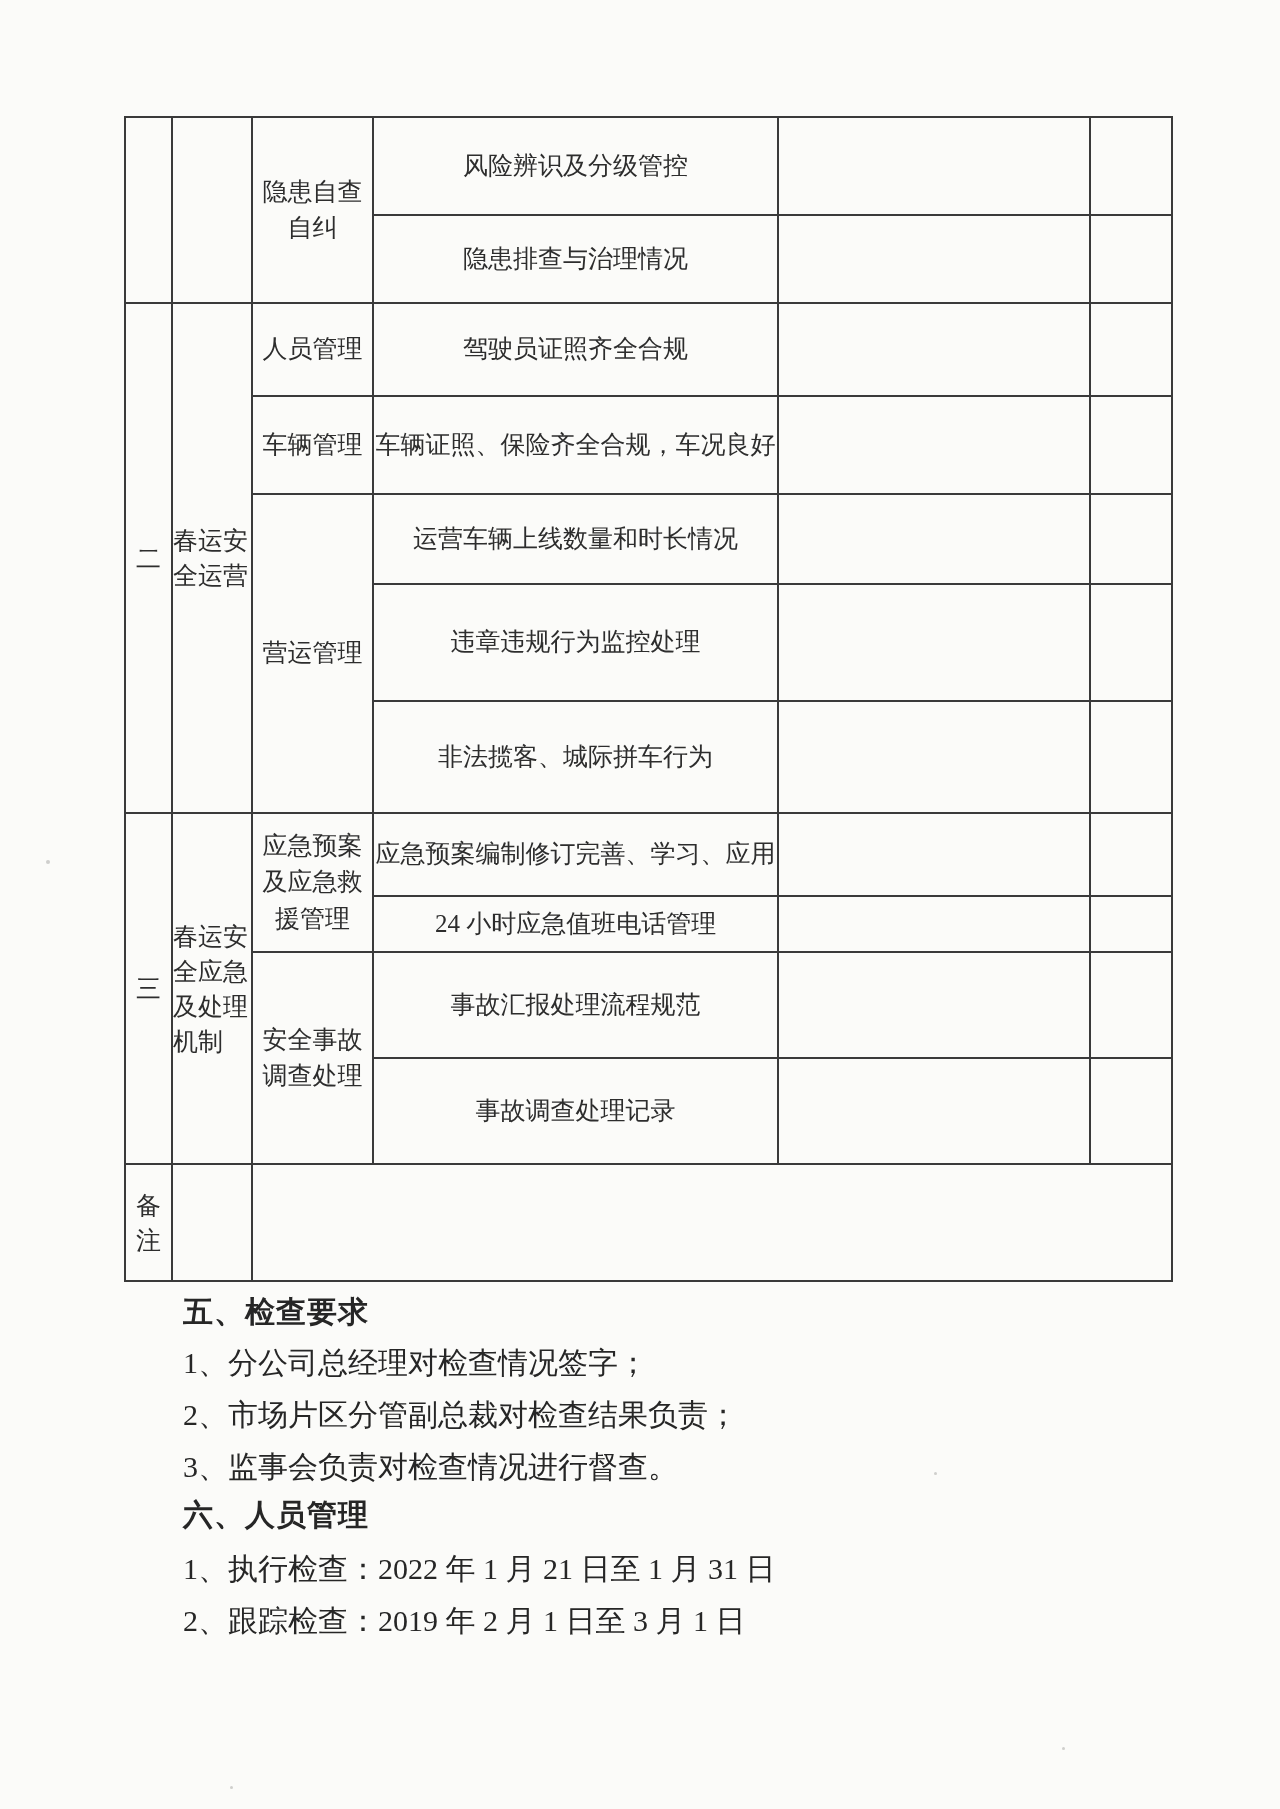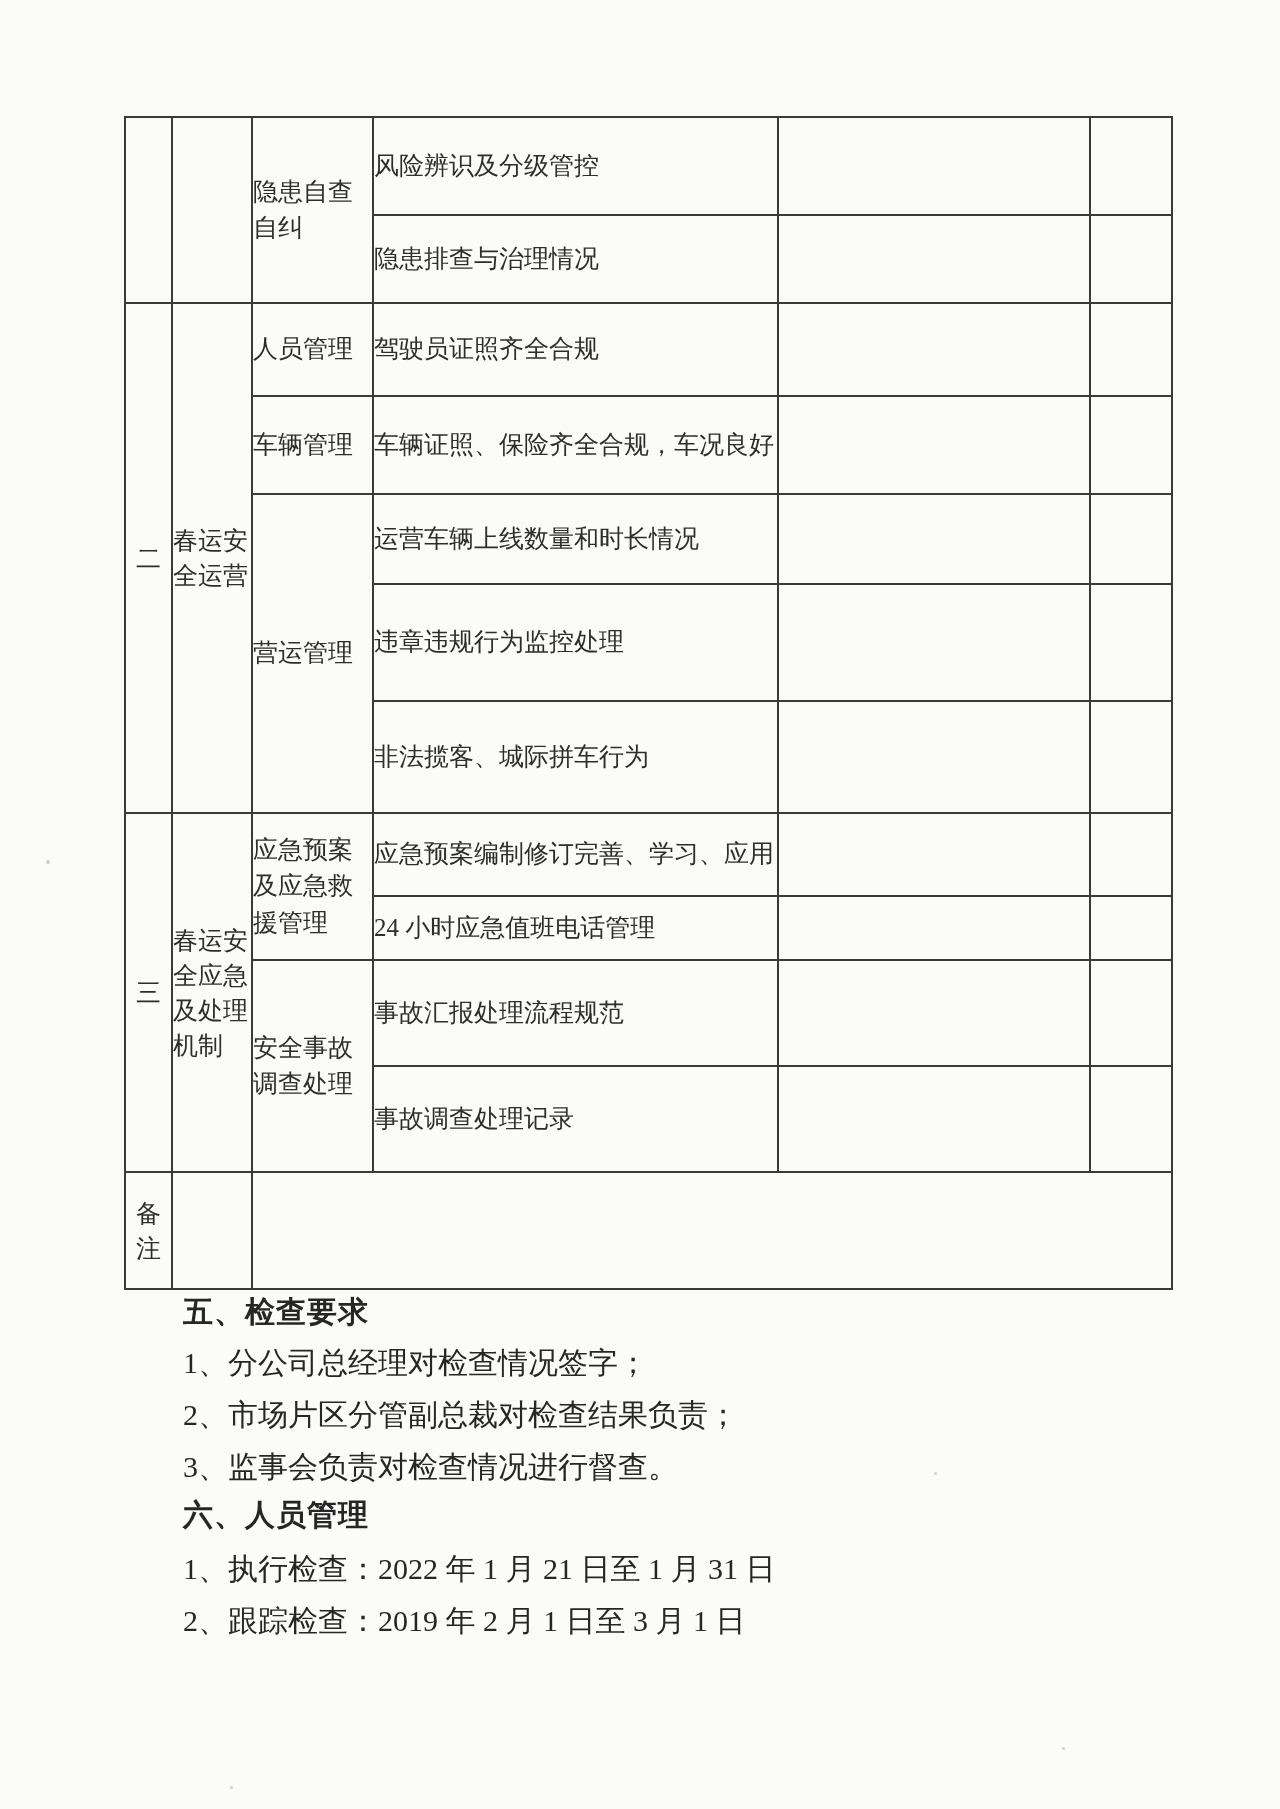--- a/index.html
+++ b/index.html
@@ -23,23 +23,23 @@
   table.inspection td {
     border: 2px solid #3a3a3a;
     padding: 0;
     font-size: 25px;
     color: #2d2d2d;
     word-break: break-all;
     overflow: hidden;
   }
   td.num   { text-align: center; vertical-align: middle; line-height: 1.4; }
   td.cat   { text-align: left; vertical-align: middle; line-height: 1.4; }
-  td.sub   { text-align: left; vertical-align: middle; line-height: 1.45; }
+  td.sub   { text-align: center; vertical-align: middle; line-height: 1.45; }
   td.content {
-    text-align: left;
+    text-align: center;
     vertical-align: middle;
     padding-left: 2px;
     line-height: 1.3;
   }
   td.blank { background: transparent; }
   .note {
     position: absolute;
     left: 183px;
     font-size: 30px;
     line-height: 1.1;
@@ -116,21 +116,21 @@
       </tr>
 
       <tr style="height:83px">
         <td class="num" rowspan="4">三</td>
         <td class="cat" rowspan="4">春运安全应急及处理机制</td>
         <td class="sub" rowspan="2">应急预案及应急救援管理</td>
         <td class="content">应急预案编制修订完善、学习、应用</td>
         <td class="blank"></td>
         <td class="blank"></td>
       </tr>
-      <tr style="height:64px">
+      <tr style="height:56px">
         <td class="content">24 小时应急值班电话管理</td>
         <td class="blank"></td>
         <td class="blank"></td>
       </tr>
       <tr style="height:106px">
         <td class="sub" rowspan="2">安全事故调查处理</td>
         <td class="content">事故汇报处理流程规范</td>
         <td class="blank"></td>
         <td class="blank"></td>
       </tr>

